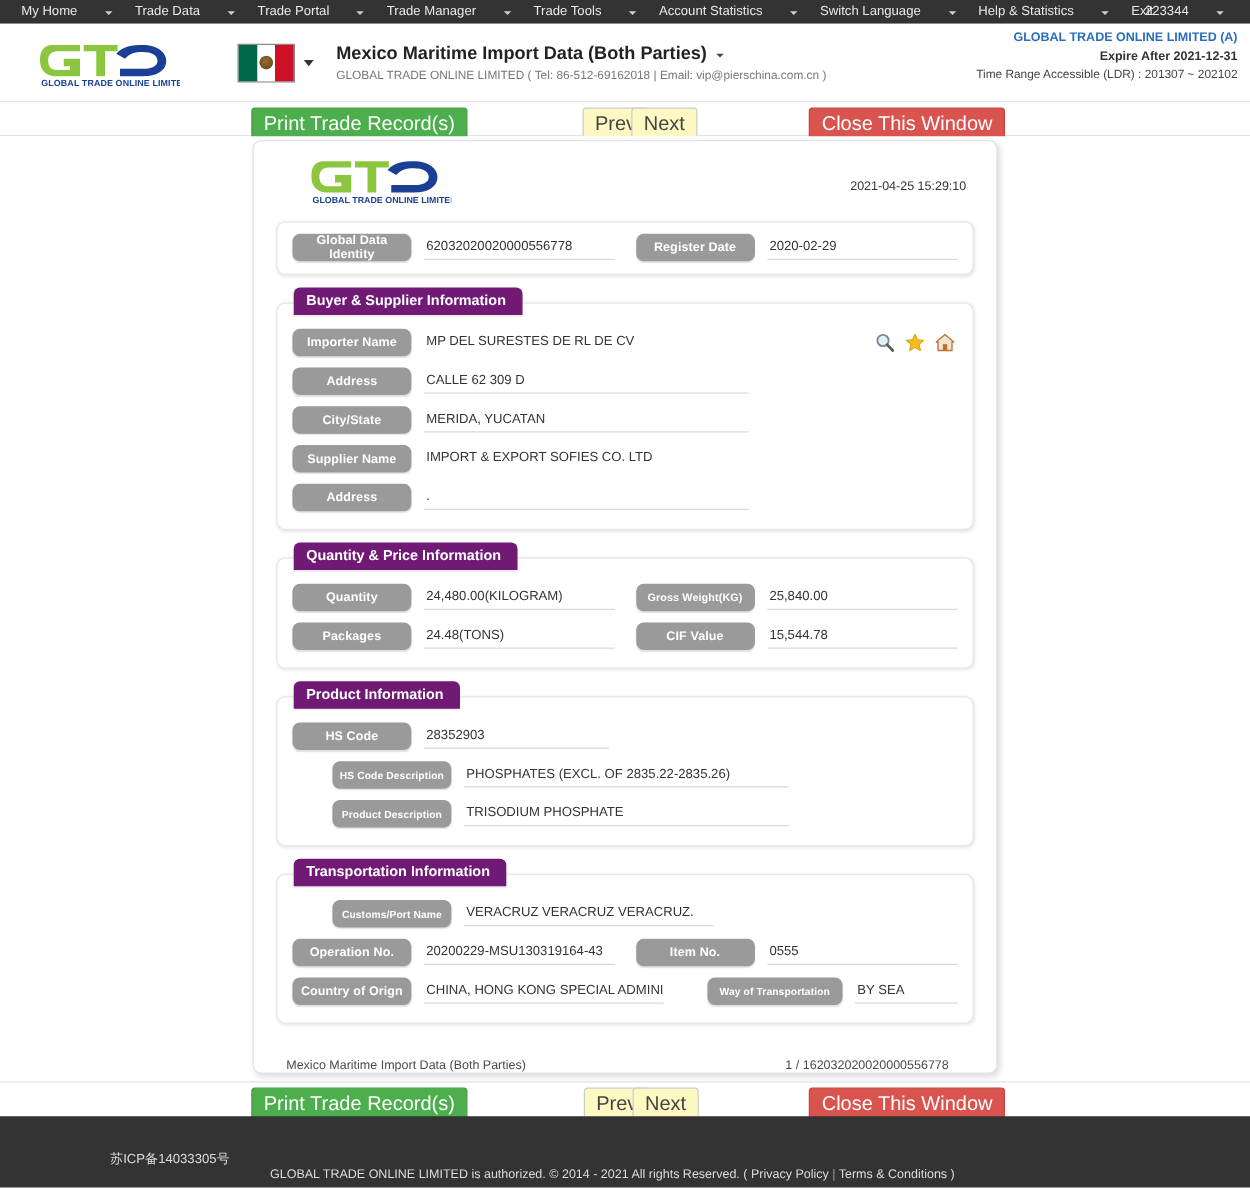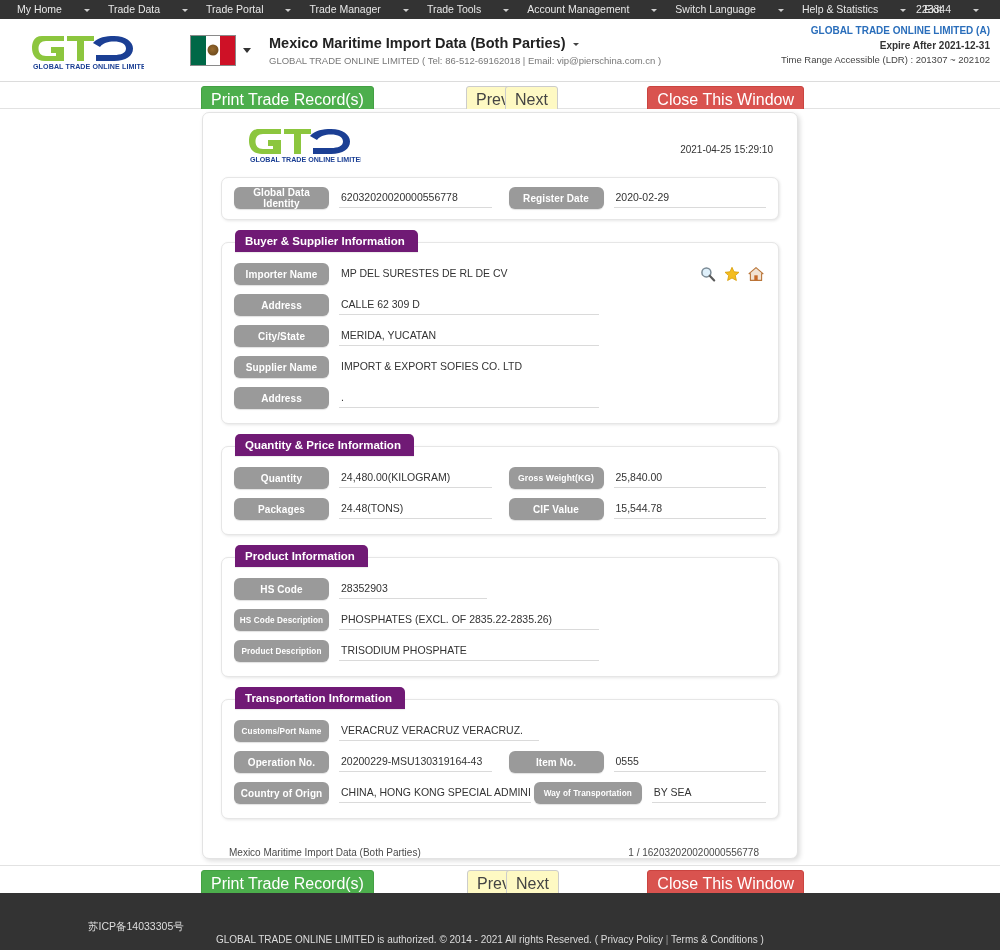--- a/index.html
+++ b/index.html
@@ -243,21 +243,21 @@
     min-width: 95px;
     height: 22px;
     display: flex;
     align-items: center;
     justify-content: center;
     text-align: center;
     box-shadow: 0 1px 1px rgba(0,0,0,0.12);
     letter-spacing: .1px;
   }
   .pill.tiny { font-size: 8.6px; }
-  .pill.tiny2 { font-size: 8.2px; }
+  .pill.tiny2 { font-size: 8.2px; margin-left: 32px; }
 
   .val {
     flex: 1;
     font-size: 10.5px;
     color: #333;
     border-bottom: 1px solid #dadada;
     margin-left: 10px;
     padding: 0 0 3px 2px;
     height: 19px;
     line-height: 17px;
@@ -336,21 +336,21 @@
       </div>
     <div class="nav-item">
         <span>Trade Manager</span>
         <i class="caret-down"></i>
       </div>
     <div class="nav-item">
         <span>Trade Tools</span>
         <i class="caret-down"></i>
       </div>
     <div class="nav-item">
-        <span>Account Management</span>
+        <span>Account Statistics</span>
         <i class="caret-down"></i>
       </div>
     <div class="nav-item">
         <span>Switch Language</span>
         <i class="caret-down"></i>
       </div>
     <div class="nav-item">
         <span>Help &amp; Statistics</span>
         <i class="caret-down"></i>
       </div>

